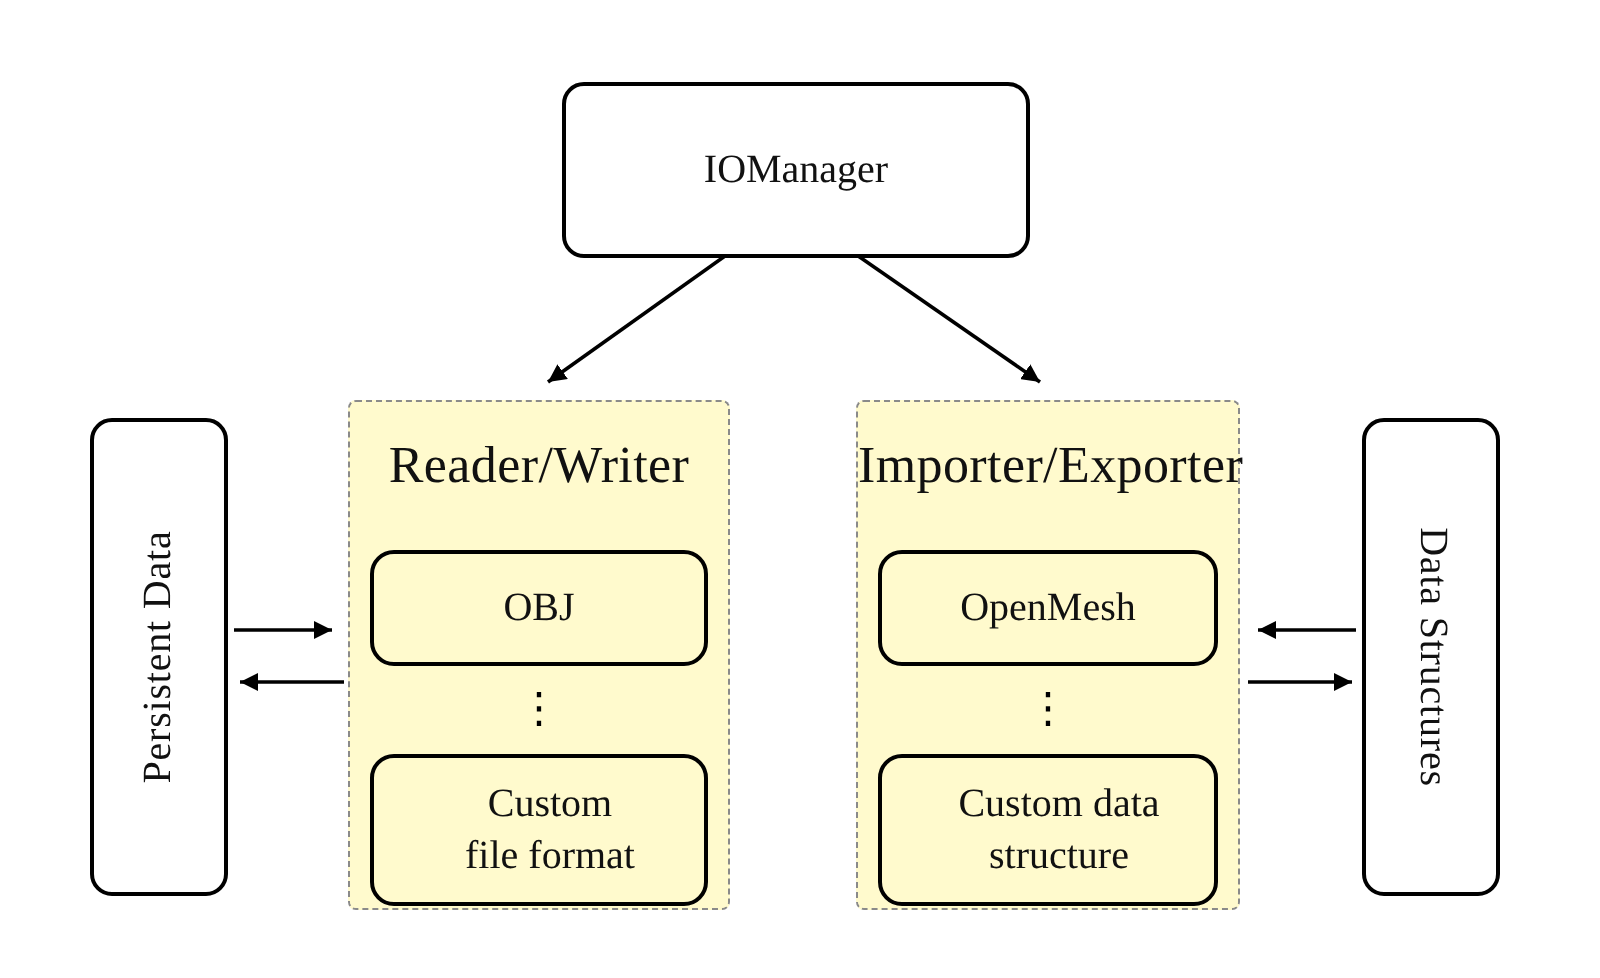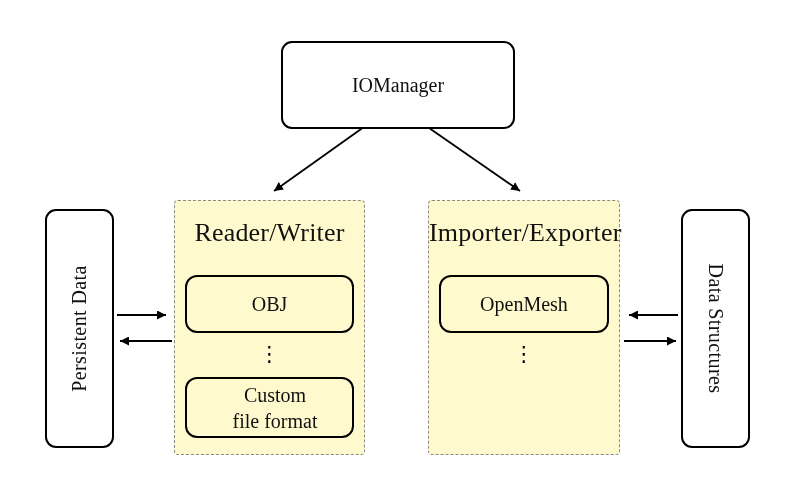--- a/index.html
+++ b/index.html
@@ -82,21 +82,21 @@
     border-radius: 12px;
     display: flex;
     align-items: center;
     justify-content: center;
     text-align: center;
     font-size: 20px;
     line-height: 1.3;
     white-space: pre-line;
   }
   .inner-top    { left: 10px; top: 74px; right: 10px; height: 58px; }
-  .inner-bottom { left: 10px; top: 176px; right: 10px; height: 61px; padding-left: 11px; }
+  .inner-bottom { left: 10px; top: 176px; right: 10px; height: 76px; padding-left: 11px; }
   .vdots {
     position: absolute;
     left: 0; right: 0;
     top: 131px;
     height: 45px;
     display: flex;
     align-items: center;
     justify-content: center;
     font-family: "DejaVu Sans", sans-serif;
     font-size: 21px;
@@ -142,15 +142,17 @@
     <div class="inner-node inner-top">OBJ</div>
     <div class="vdots">⋮</div>
     <div class="inner-node inner-bottom">Custom
 file format</div>
   </div>
 
   <div class="group group-right">
     <div class="group-title">Importer/Exporter</div>
     <div class="inner-node inner-top">OpenMesh</div>
     <div class="vdots">⋮</div>
+    <div class="inner-node inner-bottom">Custom data
+structure</div>
   </div>
 
 </div>
 
 </body></html>

